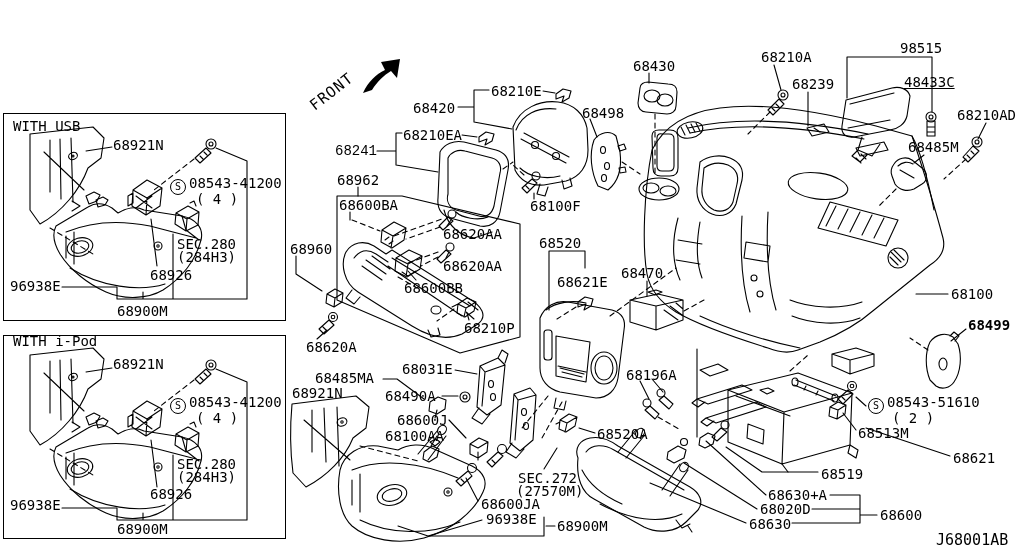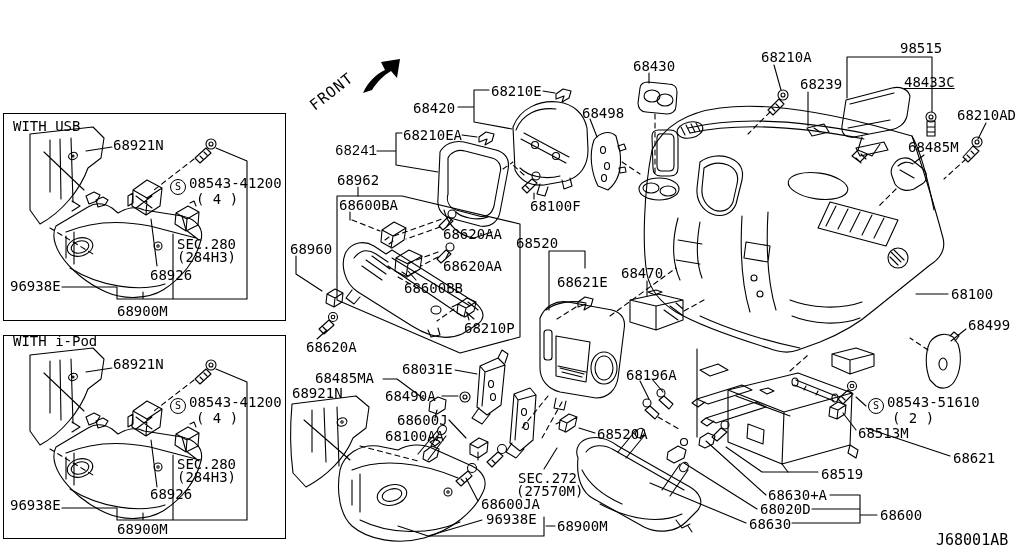--- a/index.html
+++ b/index.html
@@ -390,34 +390,34 @@
 <div class="lbl" style="left:335px;top:144px;font-family:Liberation Mono, monospace;">68241</div>
 <div class="lbl" style="left:337px;top:173px;">68962</div>
 <div class="lbl" style="left:339px;top:198px;">68600BA</div>
 <div class="lbl" style="left:443px;top:227px;">68620AA</div>
 <div class="lbl" style="left:443px;top:259px;">68620AA</div>
 <div class="lbl" style="left:404px;top:281px;">68600BB</div>
 <div class="lbl" style="left:290px;top:242px;">68960</div>
 <div class="lbl" style="left:306px;top:340px;">68620A</div>
 <div class="lbl" style="left:464px;top:321px;">68210P</div>
 <div class="lbl" style="left:530px;top:199px;">68100F</div>
-<div class="lbl" style="left:516px;top:236px;">68520</div>
+<div class="lbl" style="left:539px;top:236px;">68520</div>
 <div class="lbl" style="left:557px;top:275px;">68621E</div>
 <div class="lbl" style="left:621px;top:266px;">68470</div>
 <div class="lbl" style="left:626px;top:368px;">68196A</div>
 
 <div class="lbl" style="left:633px;top:59px;">68430</div>
 <div class="lbl" style="left:761px;top:50px;">68210A</div>
 <div class="lbl" style="left:900px;top:41px;">98515</div>
-<div class="lbl" style="left:792px;top:77px;margin-left:8px;">68239</div>
+<div class="lbl" style="left:792px;top:77px;">68239</div>
 <div class="lbl" style="left:904px;top:75px;text-decoration:underline;">48433C</div>
 <div class="lbl" style="left:957px;top:108px;">68210AD</div>
 <div class="lbl" style="left:908px;top:140px;">68485M</div>
 <div class="lbl" style="left:951px;top:287px;">68100</div>
-<div class="lbl" style="left:968px;top:318px;">68499</div>
+<div class="lbl" style="left:968px;top:318px;font-weight:bold;">68499</div>
 
 <div class="lbl" style="left:868px;top:395px;"><span class="scircle">S</span><span>08543-51610</span></div>
 <div class="lbl" style="left:892px;top:411px;">( 2 )</div>
 <div class="lbl" style="left:858px;top:426px;">68513M</div>
 <div class="lbl" style="left:953px;top:451px;">68621</div>
 <div class="lbl" style="left:821px;top:467px;">68519</div>
 <div class="lbl" style="left:768px;top:488px;">68630+A</div>
 <div class="lbl" style="left:760px;top:502px;">68020D</div>
 <div class="lbl" style="left:749px;top:517px;">68630</div>
 <div class="lbl" style="left:880px;top:508px;">68600</div>

